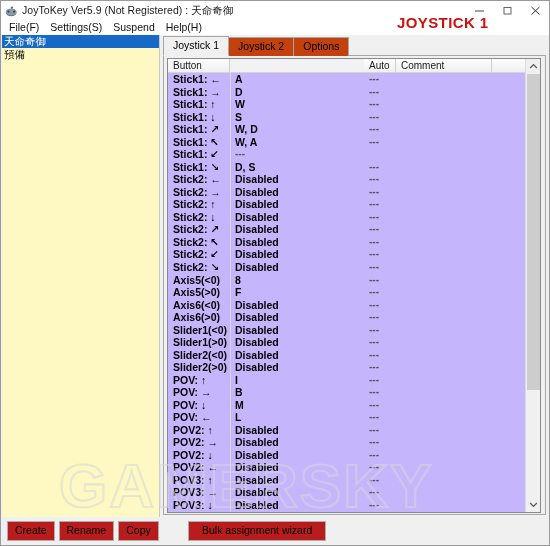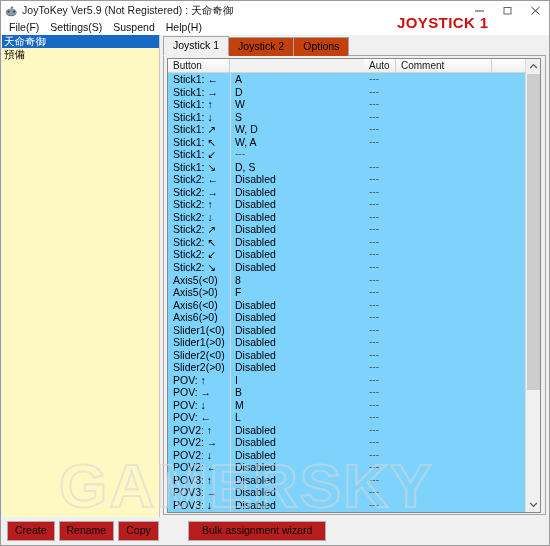--- a/index.html
+++ b/index.html
@@ -149,21 +149,21 @@
     border: 1px solid #a6a6a6;
     background: #f0f0f0;
     box-sizing: border-box;
   }
 
   
   .listview {
     position: absolute;
     left: 3px; top: 2px;
     width: 374px; height: 455px;
-    background: #7dd3fc;
+    background: #c4b5fd;
     border: 1px solid #898989;
     box-sizing: border-box;
     overflow: hidden;
   }
   .lv-header {
     display: flex;
     height: 14px;
     background: #f2f2f2;
     border-bottom: 1px solid #d4d4d4;
     box-sizing: border-box;
@@ -182,20 +182,21 @@
   .col-button   { width: 62px; }
   .col-function { width: 134px; margin-top: 48px; }
   .col-auto     { width: 32px; }
   .col-comment  { width: 96px; }
   .col-extra    { width: 48px; border-right: none; }
 
   .lv-body {
     position: relative;
     height: 439px;
     overflow: hidden;
+    font-weight: bold;
   }
   .lv-row {
     display: flex;
     height: 12.52px;
     align-items: center;
   }
   .lv-td {
     font-size: 10.5px;
     color: #000;
     line-height: 12px;

